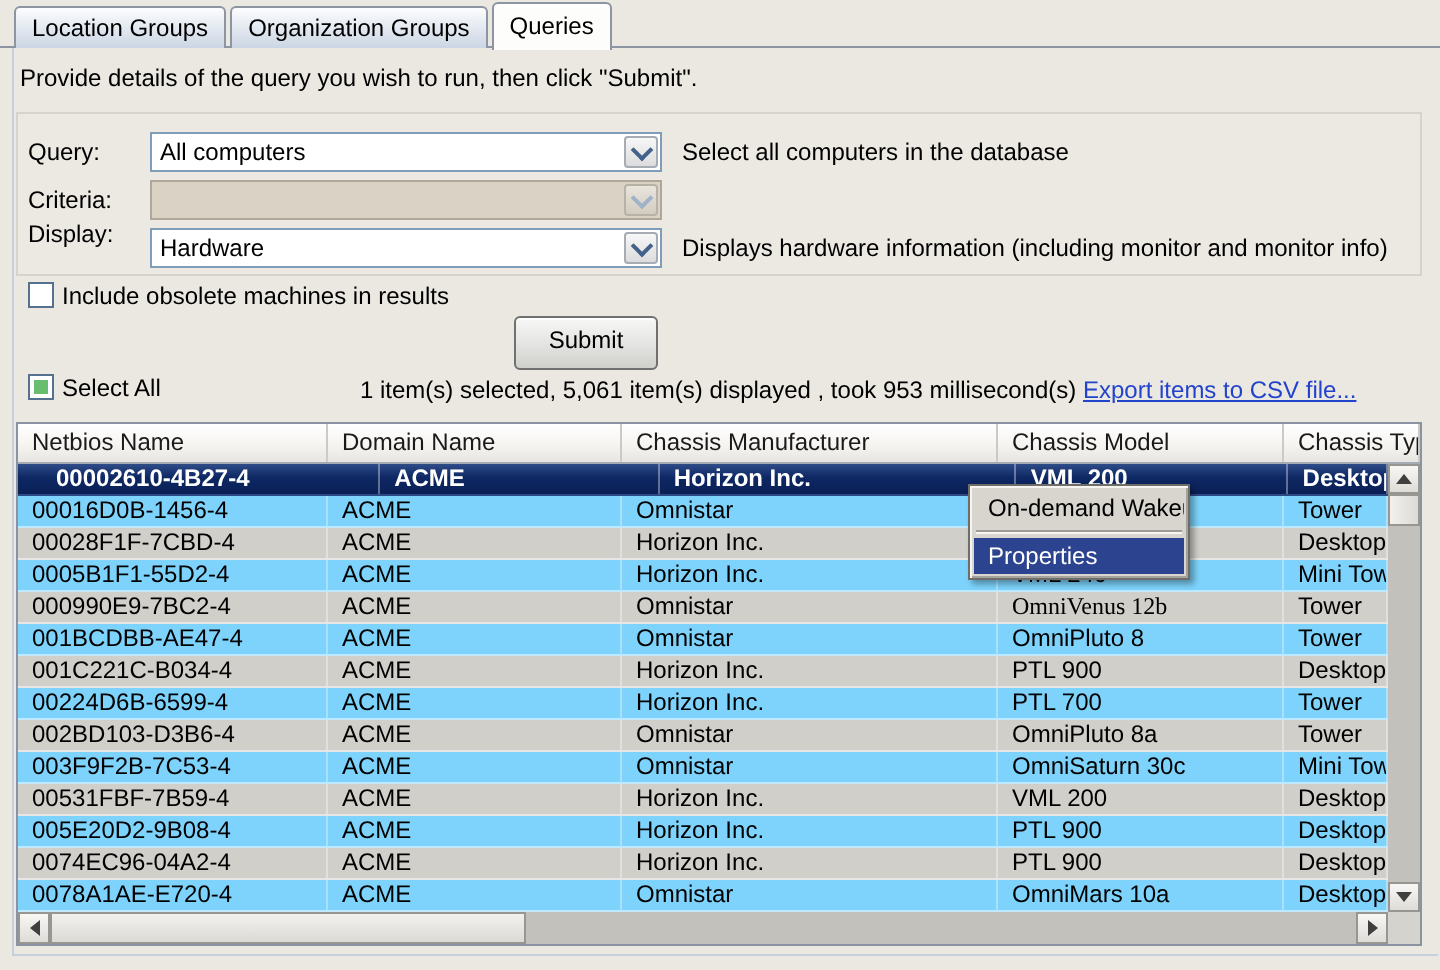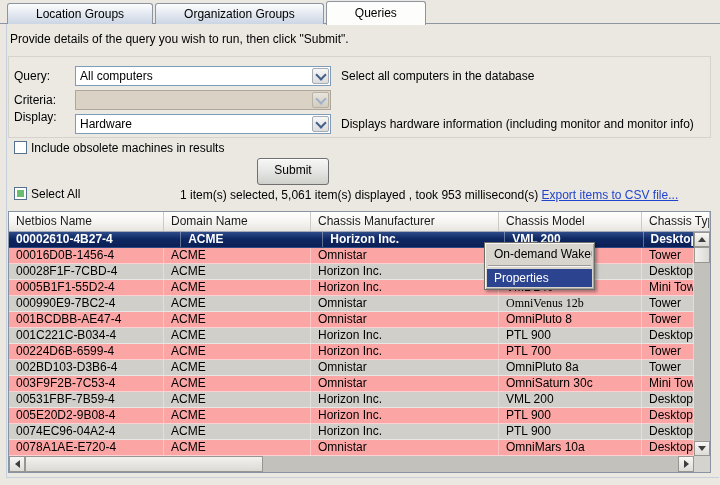--- a/index.html
+++ b/index.html
@@ -11,21 +11,21 @@
   }
   html,body{margin:0;padding:0;}
   body{font-family:"Liberation Sans", sans-serif; font-size:12px; color:#000;}
   .screen{position:relative; width:720px; height:485px; background:#EBE8E1; overflow:hidden;}
 
   
   .tabline{position:absolute; left:0; top:23px; width:720px; border-top:1px solid #8E95A2; z-index:1;}
   .page-edge{position:absolute; left:6px; top:23px; width:712px; height:454px;
     border-left:1px solid #C6CFDC; border-bottom:1px solid #C6CFDC; pointer-events:none;}
   .tabs{position:absolute; left:7px; top:1px; display:flex; align-items:flex-end; z-index:2;}
-  .tab{height:20px; line-height:20px; padding:0 28px; margin-right:2px;
+  .tab{height:20px; line-height:20px; padding:0 8px; margin-right:2px;
     background:linear-gradient(#FCFDFE,#E6EBF2 45%,#CBD5E4);
     border:1px solid #8E95A2; border-bottom:none; border-radius:3px 3px 0 0; cursor:default; white-space:nowrap;}
   .tab.active{height:23px; line-height:22px; background:#FDFDFC; margin-bottom:-1px; z-index:3; position:relative;}
 
   
   .intro{position:absolute; left:10px; top:32px;}
 
   
   .form-box{position:absolute; left:8px; top:56px; width:703px; height:82px;
     border:1px solid #D6D3CC; background:#ECE9E3; box-sizing:border-box;}
@@ -59,21 +59,21 @@
   
   .table{position:absolute; left:8px; top:211px; width:703px; height:262px;
     border:1px solid #8A93A1; background:#D5D3CE; box-sizing:border-box;}
   .thead{display:flex; height:20px; background:linear-gradient(#FFFFFF,#F5F4F1 55%,#E7E5E0);
     border-bottom:1px solid #A5ABB4; box-sizing:border-box;}
   .th{box-sizing:border-box; padding-left:7px; line-height:19px; border-right:1px solid #CCCAC5;
     white-space:nowrap; overflow:hidden; color:#1A1A1A;}
   .tbody-wrap{display:flex; height:224px;}
   .tbody{width:685px;}
   .tr{display:flex; height:16px; line-height:15px; box-sizing:border-box; border-bottom:1px solid rgba(255,255,255,0.5); cursor:default;}
-  .tr.alt-a{background:#fca5a5;}
+  .tr.alt-a{background:#7dd3fc;}
   .tr.alt-b{background:#D1CFCA;}
   .tr.selected{background:linear-gradient(#2E4C88,#0E2864 45%,#0A1F55); background-color:var(--sel);
     color:#FFF; font-weight:bold; border-bottom-color:transparent;}
   .td{box-sizing:border-box; padding-left:7px; white-space:nowrap; overflow:hidden;
     border-right:1px solid rgba(255,255,255,0.35);}
 
   
   .vscroll{width:16px; display:flex; flex-direction:column; background:#C2C0BB;}
   .hscroll-row{display:flex; height:16px;}
   .hscroll{width:685px; display:flex; background:#C2C0BB;}
@@ -161,21 +161,21 @@
     <div class="thead">
         <div class="th" style="width: 155px;">Netbios Name</div>
         <div class="th" style="width: 147px;">Domain Name</div>
         <div class="th" style="width: 188px;">Chassis Manufacturer</div>
         <div class="th" style="width: 143px;">Chassis Model</div>
         <div class="th" style="width: 68px;">Chassis Type</div>
       </div>
     <div class="tbody-wrap">
       <div class="tbody">
           <div class="tr selected">
-            <div class="td" style="width: 178px;">00002610-4B27-4</div>
+            <div class="td" style="width: 178px; margin-left: 12px;">00002610-4B27-4</div>
             <div class="td" style="width: 147px;">ACME</div>
             <div class="td" style="width: 188px;">Horizon Inc.</div>
             <div class="td" style="width: 143px;">VML 200</div>
             <div class="td" style="width: 52px;">Desktop</div>
           </div>
           <div class="tr alt-a">
             <div class="td" style="width: 155px;">00016D0B-1456-4</div>
             <div class="td" style="width: 147px;">ACME</div>
             <div class="td" style="width: 188px;">Omnistar</div>
             <div class="td" style="width: 143px;"></div>

